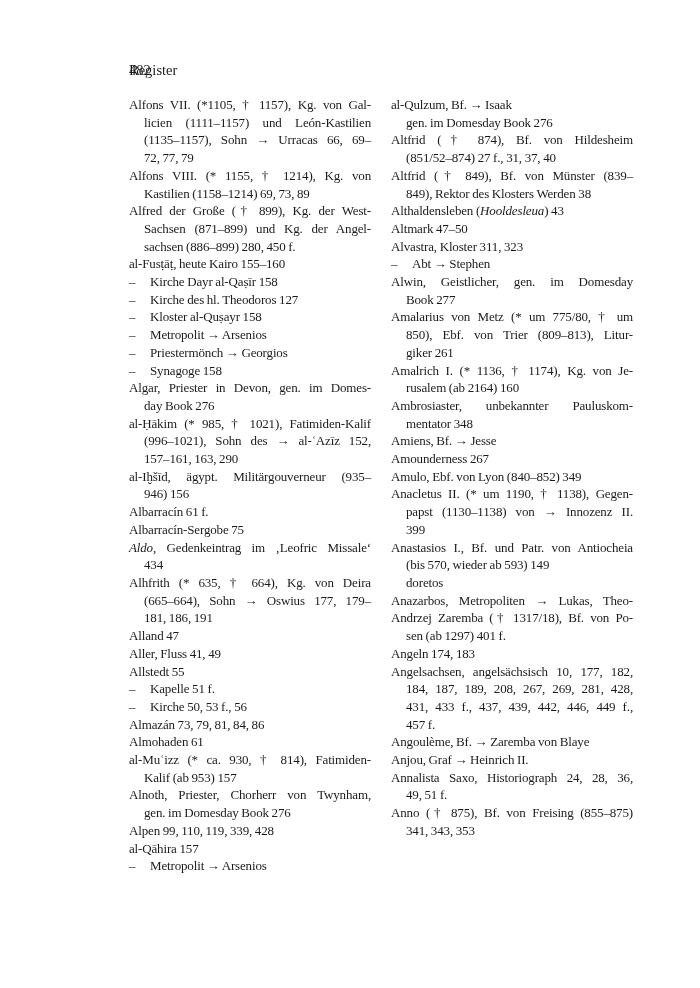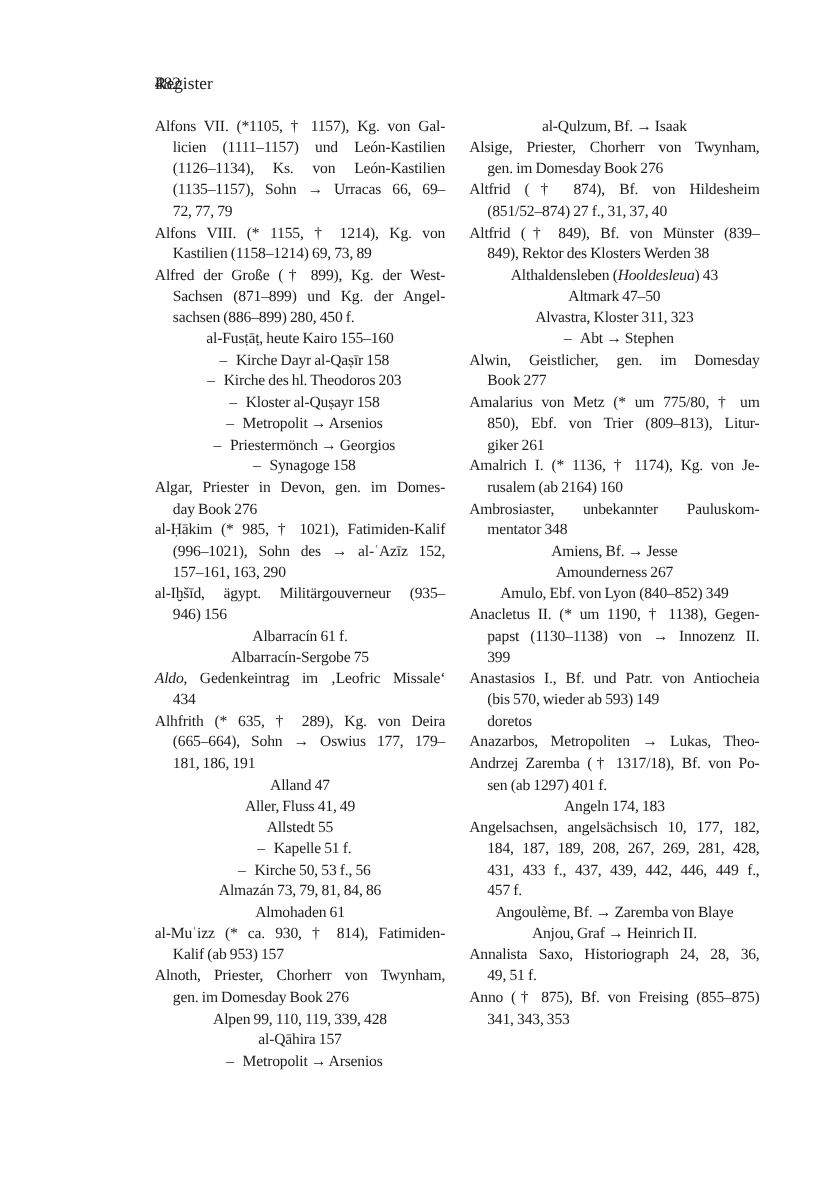--- a/index.html
+++ b/index.html
@@ -30,59 +30,58 @@
   }
   .col {
     width: 242px;
     font-size: 13px;
     line-height: 17.7px;
     letter-spacing: -0.15px;
     word-spacing: -0.4px;
   }
   .entry { margin: 0; }
   .line { padding-left: 15px; text-align: left; }
-  .line.first { padding-left: 0; text-align: center; }
+  .line.first { padding-left: 0; }
   .line.just { text-align: justify; text-align-last: justify; }
   .dash { display: inline-block; width: 21px; }
   .it { font-style: italic; }
 </style>
 </head>
 <body>
 
 <div class="page">
   <div class="pagehead">
     <span class="pagenum">482</span>
     <span class="pagetitle">Register</span>
   </div>
   <div class="cols">
     <div class="col">
         <div class="entry">
           <div class="line first just"><span>Alfons VII. (*1105, † 1157), Kg. von Gal-</span></div>
           <div class="line just"><span>licien (1111–1157) und León-Kastilien</span></div>
-          <div class="line just"><span>(1126–1134), Ks. von León-Kastilien</span></div>
           <div class="line just"><span>(1135–1157), Sohn → Urracas 66, 69–</span></div>
           <div class="line"><span>72, 77, 79</span></div>
         </div>
         <div class="entry">
           <div class="line first just"><span>Alfons VIII. (* 1155, † 1214), Kg. von</span></div>
           <div class="line"><span>Kastilien (1158–1214) 69, 73, 89</span></div>
         </div>
         <div class="entry">
           <div class="line first just"><span>Alfred der Große († 899), Kg. der West-</span></div>
           <div class="line just"><span>Sachsen (871–899) und Kg. der Angel-</span></div>
           <div class="line"><span>sachsen (886–899) 280, 450 f.</span></div>
         </div>
         <div class="entry">
           <div class="line first"><span>al-Fusṭāṭ, heute Kairo 155–160</span></div>
         </div>
         <div class="entry sub">
           <div class="line first"><span class="dash">–</span><span>Kirche Dayr al-Qaṣīr 158</span></div>
         </div>
         <div class="entry sub">
-          <div class="line first"><span class="dash">–</span><span>Kirche des hl. Theodoros 203</span></div>
+          <div class="line first"><span class="dash">–</span><span>Kirche des hl. Theodoros 127</span></div>
         </div>
         <div class="entry sub">
           <div class="line first"><span class="dash">–</span><span>Kloster al-Quṣayr 158</span></div>
         </div>
         <div class="entry sub">
           <div class="line first"><span class="dash">–</span><span>Metropolit → Arsenios</span></div>
         </div>
         <div class="entry sub">
           <div class="line first"><span class="dash">–</span><span>Priestermönch → Georgios</span></div>
         </div>
@@ -106,21 +105,21 @@
           <div class="line first"><span>Albarracín 61 f.</span></div>
         </div>
         <div class="entry">
           <div class="line first"><span>Albarracín-Sergobe 75</span></div>
         </div>
         <div class="entry">
           <div class="line first just"><span class="it">Aldo</span><span>, Gedenkeintrag im ‚Leofric Missale‘</span></div>
           <div class="line"><span>434</span></div>
         </div>
         <div class="entry">
-          <div class="line first just"><span>Alhfrith (* 635, † 289), Kg. von Deira</span></div>
+          <div class="line first just"><span>Alhfrith (* 635, † 664), Kg. von Deira</span></div>
           <div class="line just"><span>(665–664), Sohn → Oswius 177, 179–</span></div>
           <div class="line"><span>181, 186, 191</span></div>
         </div>
         <div class="entry">
           <div class="line first"><span>Alland 47</span></div>
         </div>
         <div class="entry">
           <div class="line first"><span>Aller, Fluss 41, 49</span></div>
         </div>
         <div class="entry">
@@ -154,21 +153,20 @@
         </div>
         <div class="entry sub">
           <div class="line first"><span class="dash">–</span><span>Metropolit → Arsenios</span></div>
         </div>
       </div>
     <div class="col">
         <div class="entry">
           <div class="line first"><span>al-Qulzum, Bf. → Isaak</span></div>
         </div>
         <div class="entry">
-          <div class="line first just"><span>Alsige, Priester, Chorherr von Twynham,</span></div>
           <div class="line"><span>gen. im Domesday Book 276</span></div>
         </div>
         <div class="entry">
           <div class="line first just"><span>Altfrid († 874), Bf. von Hildesheim</span></div>
           <div class="line"><span>(851/52–874) 27 f., 31, 37, 40</span></div>
         </div>
         <div class="entry">
           <div class="line first just"><span>Altfrid († 849), Bf. von Münster (839–</span></div>
           <div class="line"><span>849), Rektor des Klosters Werden 38</span></div>
         </div>

